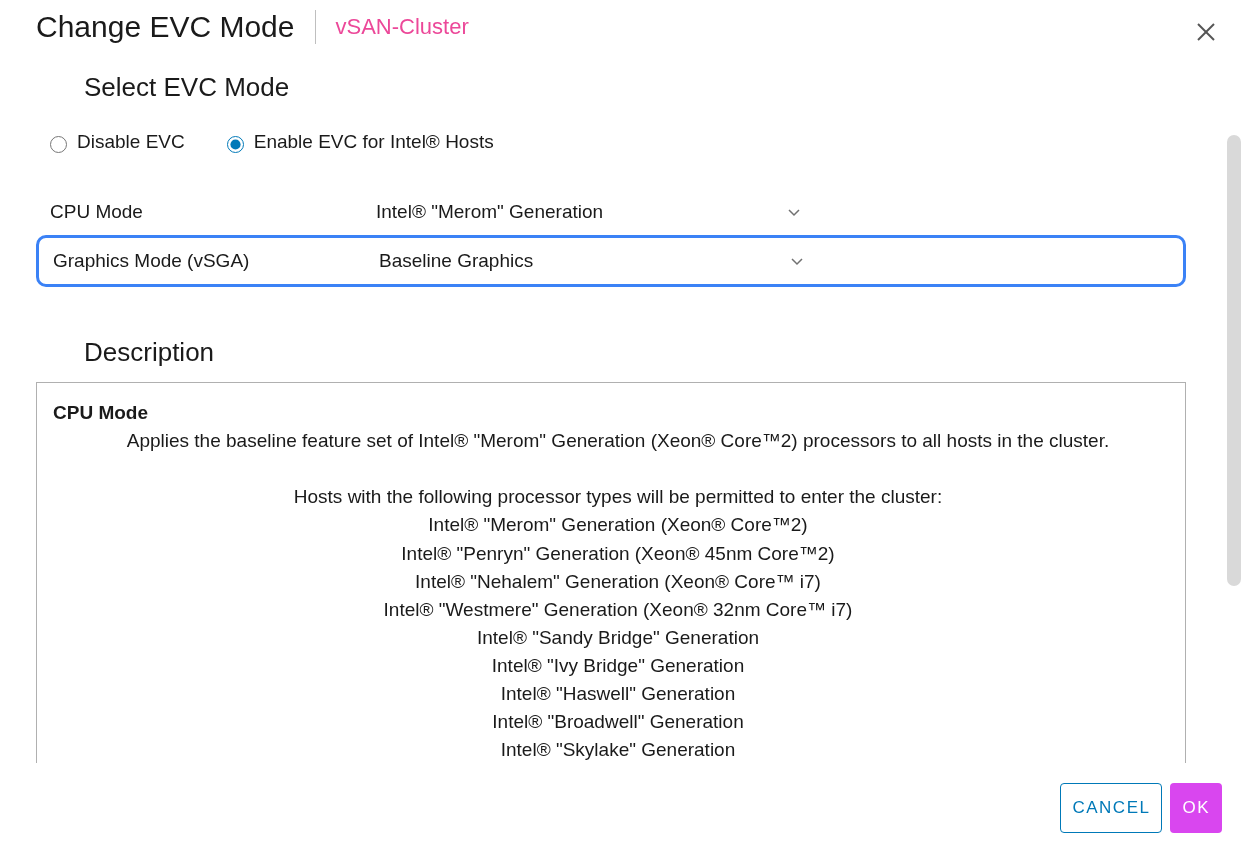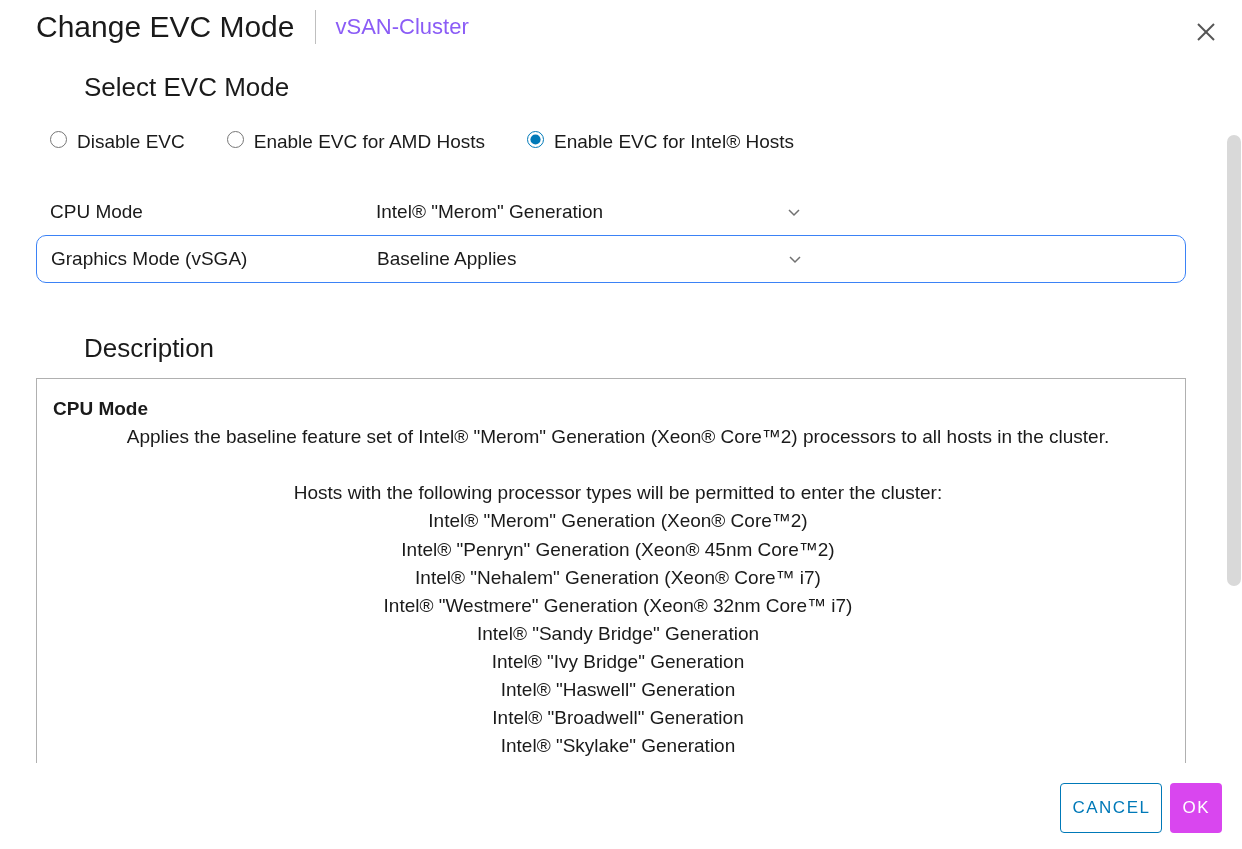--- a/index.html
+++ b/index.html
@@ -37,21 +37,21 @@
     .divider-vertical {
       display: inline-block;
       width: 1px;
       height: 34px;
       background: #bfbfbf;
       margin: 0 20px;
       vertical-align: middle;
     }
     .dialog-subtitle {
       font-size: 22px;
-      color: #8b5cf6;
+      color: #ec4899;
       font-weight: 400;
     }
     .close-btn {
       position: absolute;
       right: 22px;
       top: 18px;
       width: 28px;
       height: 28px;
       cursor: pointer;
       display: flex;
@@ -89,38 +89,38 @@
     }
     .radio-row {
       display: flex;
       gap: 42px;
       margin-bottom: 36px;
       padding-left: 14px;
       font-size: 19px;
     }
     .radio-opt {
       display: flex;
-      align-items: flex-start;
+      align-items: flex-end;
       gap: 10px;
       cursor: pointer;
     }
     .radio-opt input[type="radio"] {
       width: 17px;
       height: 17px;
       accent-color: #0079b8;
       cursor: pointer;
     }
     .selector-row {
       display: flex;
       align-items: center;
       padding: 12px 14px;
       font-size: 19px;
     }
     .selector-row.highlighted {
-      border: 1px solid #3b82f6;
+      border: 3px solid #3b82f6;
       border-radius: 10px;
     }
     .selector-label {
       width: 326px;
       flex-shrink: 0;
     }
     .selector-control {
       flex: 1;
       display: flex;
       justify-content: space-between;
@@ -200,45 +200,41 @@
     <div class="content-area">
 
       <h2 class="section-heading">Select EVC Mode</h2>
 
       <div class="radio-row">
         <label class="radio-opt">
           <input type="radio" name="evc" style="">
           <span>Disable EVC</span>
         </label>
         <label class="radio-opt">
-          <input type="radio" name="evc" style="">
-          <span>Enable EVC for AMD Hosts</span>
-        </label>
-        <label class="radio-opt">
           <input type="radio" name="evc" checked="" style="">
           <span>Enable EVC for Intel® Hosts</span>
         </label>
       </div>
 
       <div class="selector-row">
         <div class="selector-label">CPU Mode</div>
         <div class="selector-control">
           <span>Intel® "Merom" Generation</span>
           <span class="chevron">
             <svg width="12" height="8" viewBox="0 0 12 8" fill="none">
                 <path d="M1 1 L6 6 L11 1" stroke="#717171" stroke-width="1.5" fill="none"></path>
               </svg>
           </span>
         </div>
       </div>
 
       <div class="selector-row highlighted">
         <div class="selector-label">Graphics Mode (vSGA)</div>
         <div class="selector-control">
-          <span>Baseline Applies</span>
+          <span>Baseline Graphics</span>
           <span class="chevron">
             <svg width="12" height="8" viewBox="0 0 12 8" fill="none">
                 <path d="M1 1 L6 6 L11 1" stroke="#717171" stroke-width="1.5" fill="none"></path>
               </svg>
           </span>
         </div>
       </div>
 
       <h2 class="section-heading desc">Description</h2>
 

